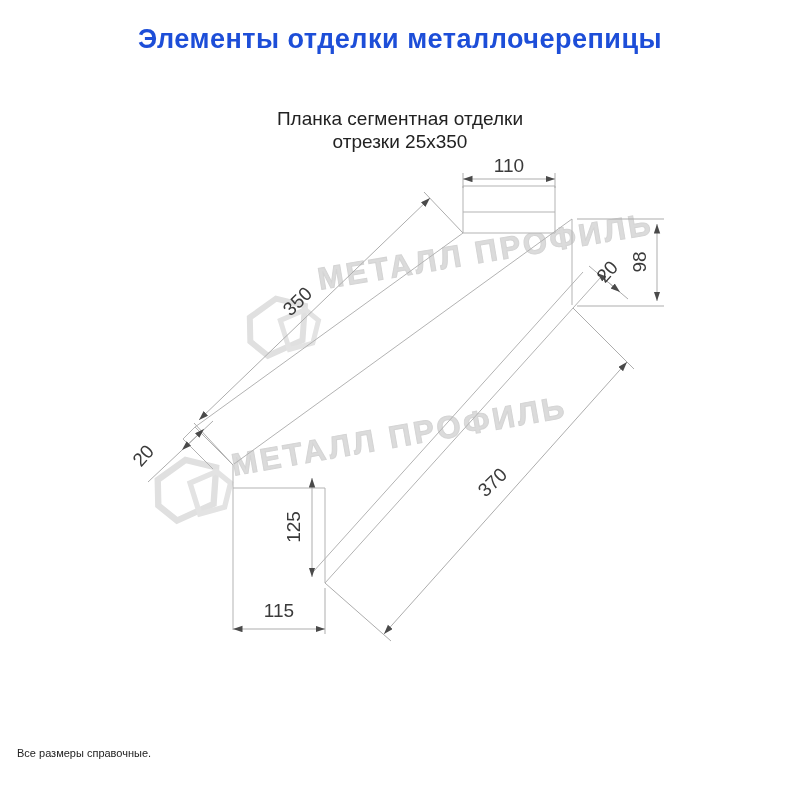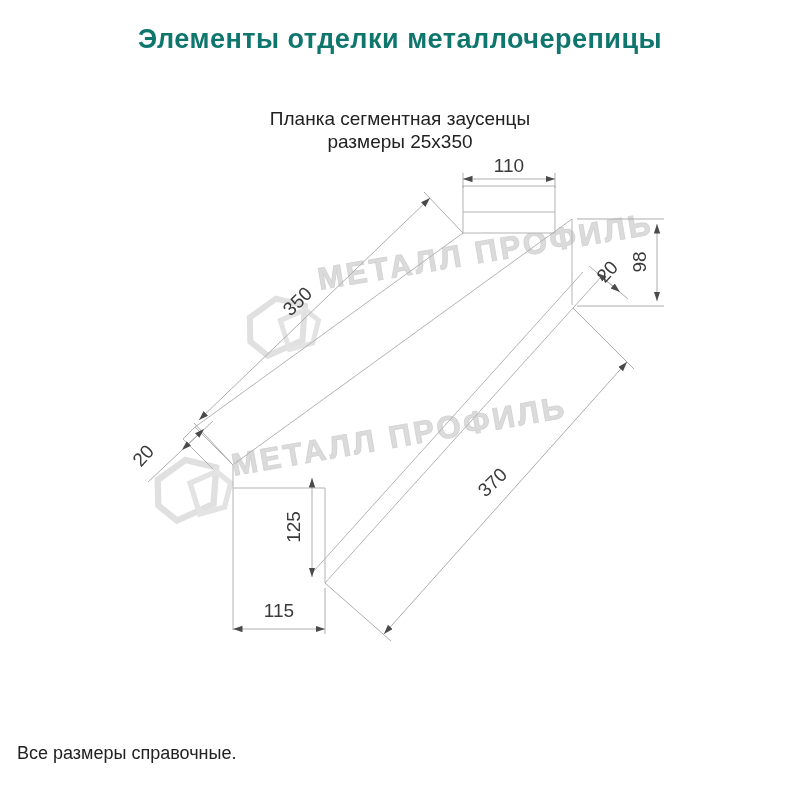--- a/index.html
+++ b/index.html
@@ -2,53 +2,53 @@
 <html><head>
 <meta charset="utf-8">
 <style>
   html,body{margin:0;padding:0;}
   body{
     width:800px;height:800px;position:relative;background:#ffffff;
     font-family:"Liberation Sans", sans-serif;overflow:hidden;
   }
   .page-title{
     position:absolute;top:24px;left:0;width:800px;text-align:center;
-    font-size:27px;font-weight:bold;color:#0f766e;letter-spacing:0.5px;
+    font-size:27px;font-weight:bold;color:#1d4ed8;letter-spacing:0.5px;
   }
   .subtitle{
     position:absolute;top:107px;left:0;width:800px;text-align:center;
     font-size:19px;color:#222;line-height:23px;
   }
   .watermark{
     position:absolute;font-weight:bold;font-size:31px;letter-spacing:3px;
     color:#dbdbdb;white-space:nowrap;transform-origin:left center;
     -webkit-text-stroke:1px #d4d4d4;
   }
   .wm-upper{left:318px;top:262px;transform:rotate(-9.5deg);}
   .wm-lower{left:232px;top:448px;transform:rotate(-10deg);}
   .wm-logo{position:absolute;}
   .wm-logo-upper{left:245px;top:294px;transform:rotate(-6deg);}
   .wm-logo-lower{left:150px;top:455px;transform:rotate(-6deg);}
   .drawing-svg{position:absolute;left:0;top:0;}
   .footer{
-    position:absolute;left:17px;top:744px;font-size:18px;color:#222;
+    position:absolute;left:17px;top:744px;font-size:11px;color:#222;
     line-height:18.5px;
   }
   .outline{stroke:#b3b3b3;stroke-width:1;fill:none;}
   .dimline{stroke:#adadad;stroke-width:1;fill:none;}
   .dimtext{fill:#3a3a3a;font-size:19px;font-family:"Liberation Sans",sans-serif;}
 </style>
 </head>
 <body>
 
 <div class="page-title">Элементы отделки металлочерепицы</div>
 
 <div class="subtitle">
-  <div>Планка сегментная заусенцы</div>
-  <div>размеры 25x350</div>
+  <div>Планка сегментная отделки</div>
+  <div>отрезки 25x350</div>
 </div>
 
 <svg class="wm-logo wm-logo-upper" width="78" height="66" viewBox="0 0 78 66">
   <polygon points="6,20 34,4 62,14 56,48 20,60 4,44" fill="none" stroke="#e0e0e0" stroke-width="6"></polygon>
   <polygon points="36,26 62,18 74,30 66,52 42,56" fill="none" stroke="#e3e3e3" stroke-width="5"></polygon>
 </svg>
 <div class="watermark wm-upper">МЕТАЛЛ ПРОФИЛЬ</div>
 
 <svg class="wm-logo wm-logo-lower" width="88" height="70" viewBox="0 0 78 66">
   <polygon points="6,20 34,4 62,14 56,48 20,60 4,44" fill="none" stroke="#e0e0e0" stroke-width="6"></polygon>

